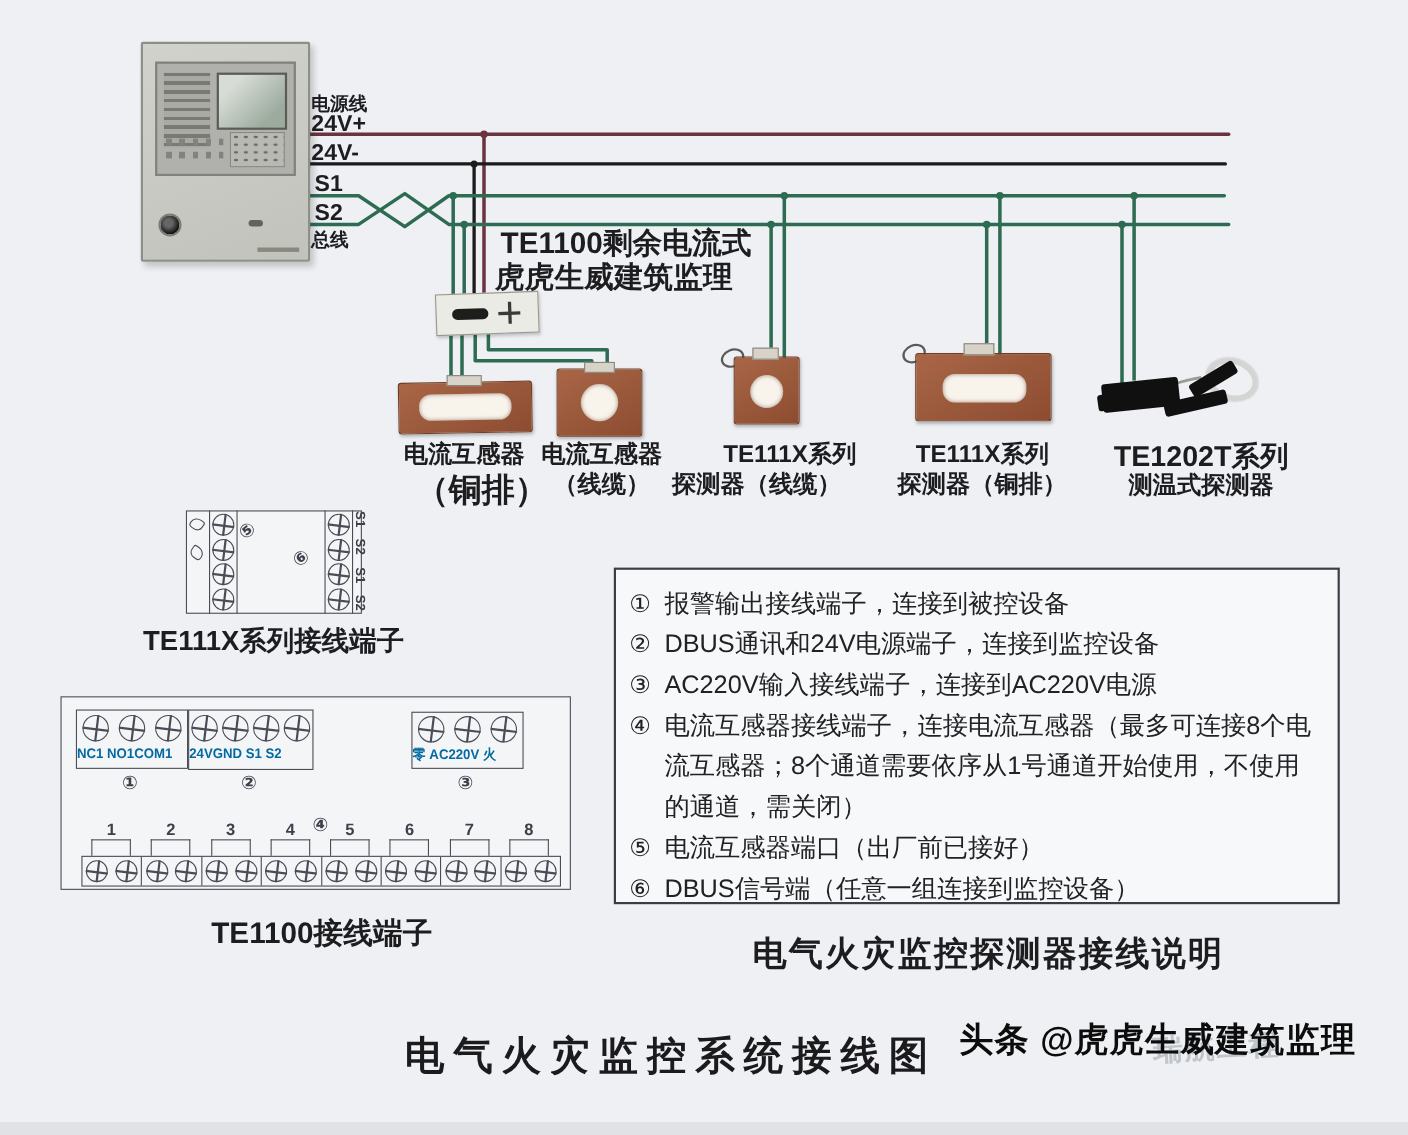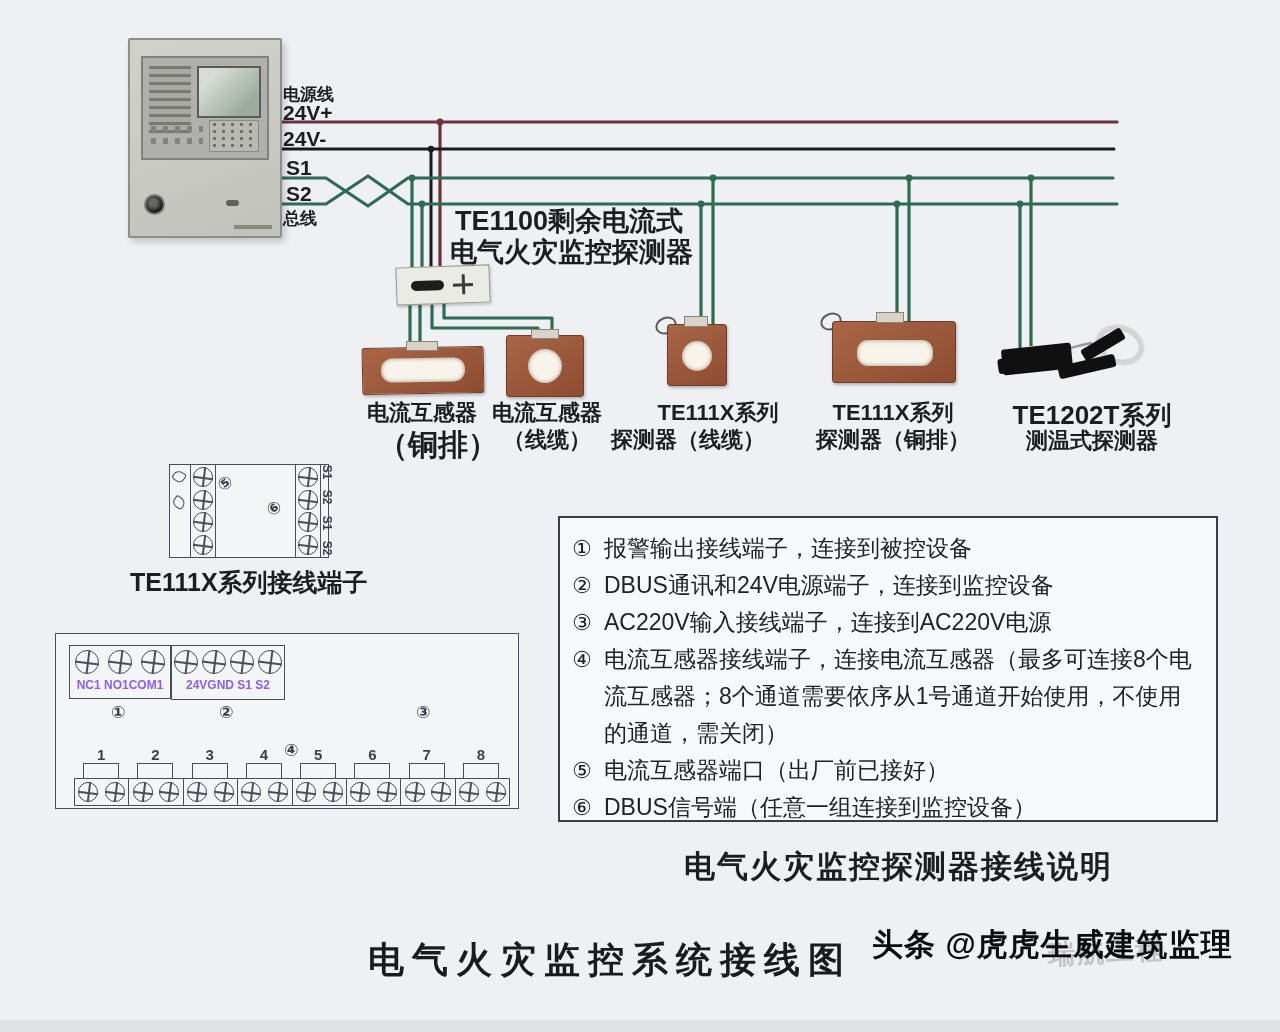--- a/index.html
+++ b/index.html
@@ -34,21 +34,21 @@
   .plus-ic::before{content:"";position:absolute;left:0;top:9px;width:20px;height:3px;background:#3a3a38;}
   .plus-ic::after{content:"";position:absolute;left:9px;top:0;width:3px;height:20px;background:#3a3a38;}
   
   .tbox{position:absolute;border:1.7px solid #4c4c58;background:rgba(255,255,255,.35);z-index:4;}
   .tblock{position:absolute;border:1.6px solid #4c4c58;}
   .term{width:22px;height:22px;border:1.6px solid #4c4c58;border-radius:50%;position:relative;flex:none;}
   .term::before{content:"";position:absolute;left:-1px;right:-1px;top:50%;height:1.5px;background:#4c4c58;transform:rotate(7deg);}
   .term::after{content:"";position:absolute;top:-1px;bottom:-1px;left:50%;width:1.5px;background:#4c4c58;transform:rotate(7deg);}
   .term.sm{width:18px;height:18px;}
   .trow{display:flex;justify-content:space-around;align-items:center;}
-  .tlabel{font-weight:bold;color:#8b5cf6;font-size:12px;white-space:nowrap;text-align:center;transform:scaleY(1.05);}
+  .tlabel{font-weight:bold;color:#0369a1;font-size:12px;white-space:nowrap;transform:scaleY(1.05);}
   .cmark{position:absolute;font-size:17px;font-weight:bold;color:#3f3f4b;z-index:5;}
   .vstrip{position:absolute;border-left:1.6px solid #4c4c58;border-right:1.6px solid #4c4c58;display:flex;flex-direction:column;justify-content:space-between;align-items:center;padding:3px 0;}
   .rot90{transform:rotate(90deg);font-size:12px;font-weight:bold;color:#3f3f4b;}
   .scribble{width:10px;height:9px;border:1.6px solid #4c4c58;border-radius:60% 20% 50% 30%;transform:rotate(35deg);}
   .chstrip{position:absolute;left:18px;top:144px;width:434px;height:26px;border:1.7px solid #4c4c58;display:flex;}
   .chcell{flex:1;display:flex;justify-content:space-around;align-items:center;border-right:1.6px solid #4c4c58;}
   .chcell:last-child{border-right:none;}
   .chtabs{position:absolute;left:18px;top:112px;width:434px;height:32px;display:flex;}
   .chtab{flex:1;position:relative;text-align:center;}
   .chtab .num{font-size:15px;font-weight:bold;color:#3f3f4b;display:block;line-height:17px;}
@@ -135,21 +135,21 @@
   <div class="lbl" style="left:283px;top:127px;font-size:21px;">24V-</div>
   <div class="lbl" style="left:286px;top:156px;font-size:21px;">S1</div>
   <div class="lbl" style="left:286px;top:182px;font-size:21px;">S2</div>
   <div class="lbl" style="left:283px;top:207px;font-size:17px;">总线</div>
 
   <div class="module">
     <div class="module-slot"></div>
     <div class="plus-ic"></div>
   </div>
   <div class="lbl" style="left:455px;top:203px;font-size:27px;">TE1100剩余电流式</div>
-  <div class="lbl" style="left:450px;top:234px;font-size:27px;">电气火灾监控探测器</div>
+  <div class="lbl" style="left:450px;top:234px;font-size:27px;">虎虎生威建筑监理</div>
 
   <div class="ct" style="left:362px;top:347px;width:120px;height:45px;transform:rotate(-1deg);">
     <div class="hole-rect" style="left:18px;top:10px;width:84px;height:24px;"></div>
   </div>
   <div class="tab" style="left:406px;top:341px;width:30px;height:8px;"></div>
 
   <div class="ct" style="left:506px;top:335px;width:76px;height:60px;">
     <div class="hole-circ" style="left:21px;top:13px;width:34px;height:34px;"></div>
   </div>
   <div class="tab" style="left:531px;top:329px;width:26px;height:8px;"></div>
@@ -220,20 +220,28 @@
     </div>
     <div class="tblock" style="left:115px;top:11px;width:112px;height:53px;">
       <div class="trow" style="height:32px;">
           <div class="term"></div>
           <div class="term"></div>
           <div class="term"></div>
           <div class="term"></div>
         </div>
       <div class="tlabel">24VGND S1 S2</div>
     </div>
+    <div class="tblock" style="left:318px;top:13px;width:100px;height:50px;">
+      <div class="trow" style="height:30px;">
+          <div class="term"></div>
+          <div class="term"></div>
+          <div class="term"></div>
+        </div>
+      <div class="tlabel">零 AC220V 火</div>
+    </div>
     <div class="cmark" style="left:55px;top:68px;">①</div>
     <div class="cmark" style="left:163px;top:68px;">②</div>
     <div class="cmark" style="left:360px;top:68px;">③</div>
     <div class="cmark" style="left:228px;top:106px;">④</div>
     <div class="chtabs">
       <div class="chtab">
           <span class="num">1</span>
           <span class="tabbox"></span>
         </div>
       <div class="chtab">
@@ -293,20 +301,21 @@
       <div class="chcell">
           <div class="term sm"></div>
           <div class="term sm"></div>
         </div>
       <div class="chcell">
           <div class="term sm"></div>
           <div class="term sm"></div>
         </div>
     </div>
   </div>
+  <div class="lbl" style="left:192px;top:830px;font-size:27px;">TE1100接线端子</div>
 
   <div class="notes">
     <div class="note-item">
         <span class="nmark">①</span>
         <span class="ntext">报警输出接线端子，连接到被控设备</span>
       </div>
     <div class="note-item">
         <span class="nmark">②</span>
         <span class="ntext">DBUS通讯和24V电源端子，连接到监控设备</span>
       </div>

